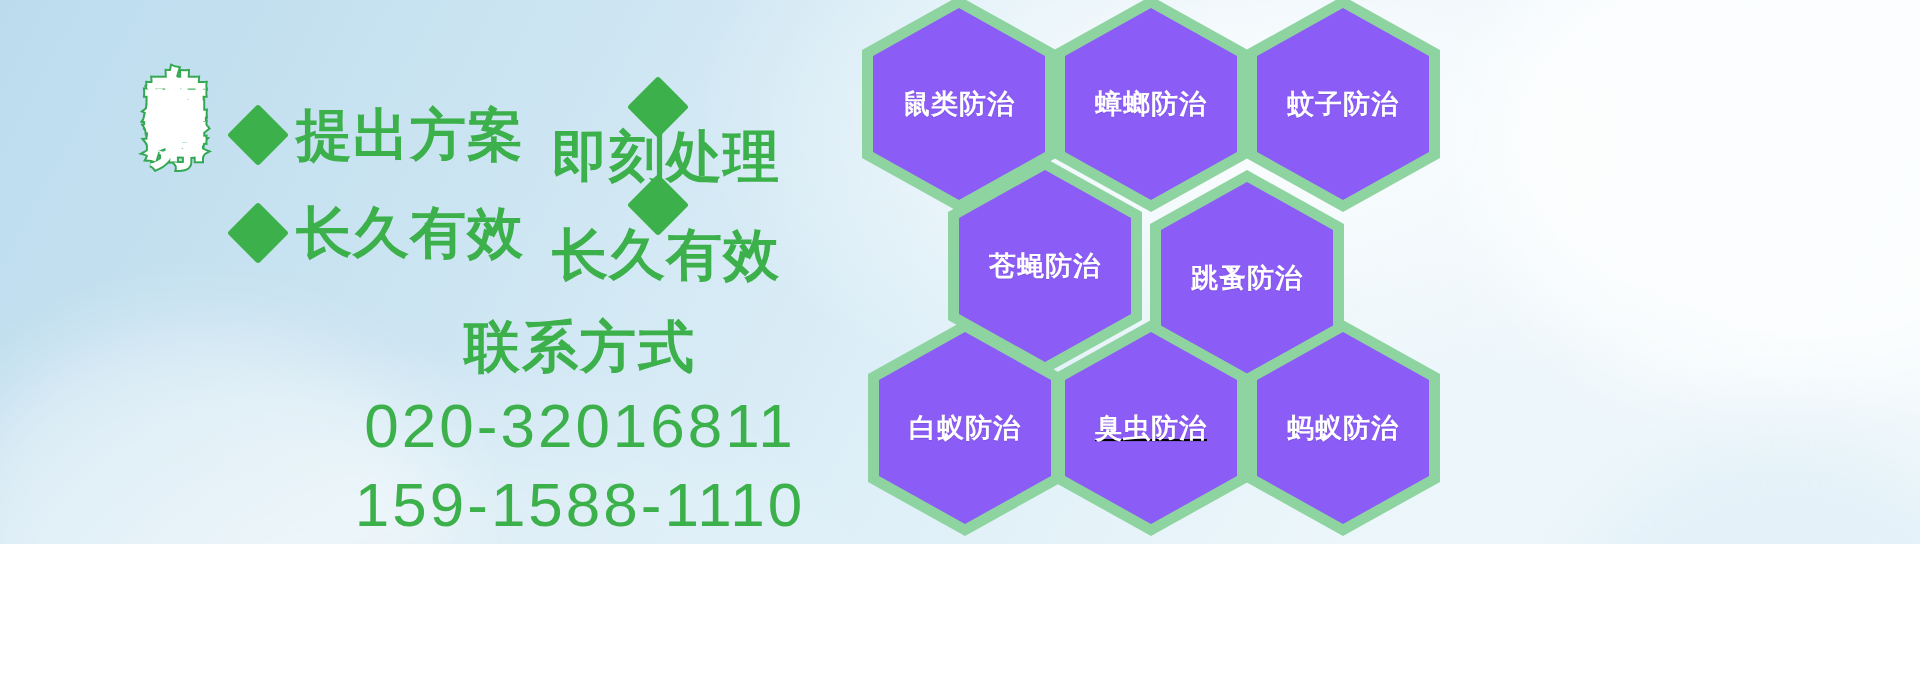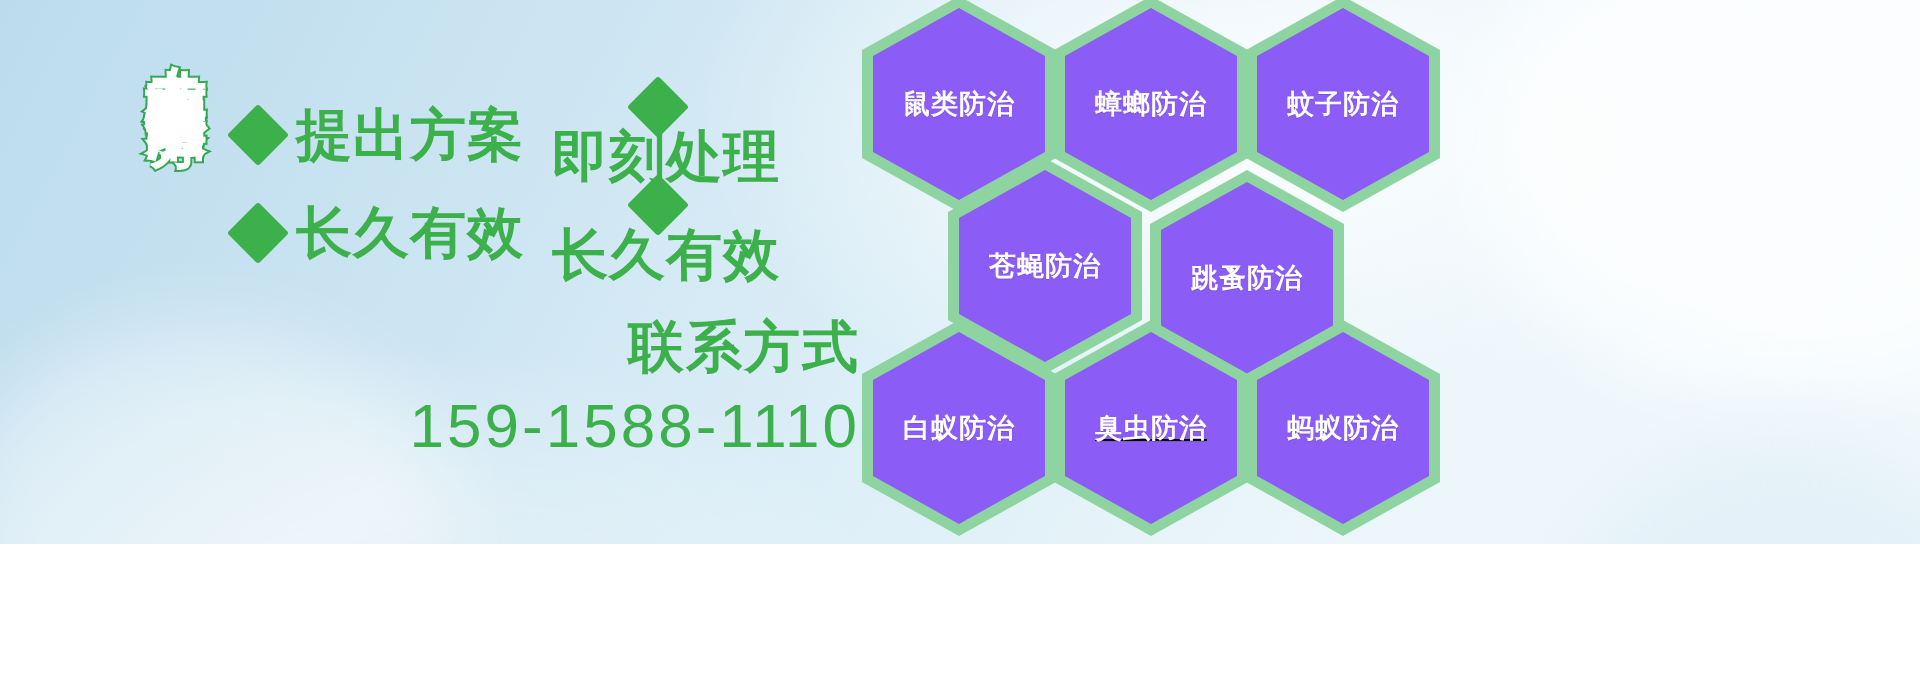--- a/index.html
+++ b/index.html
@@ -50,21 +50,21 @@
     width:44px;height:44px;background:#3cb04a;
     transform:rotate(45deg);
     margin-right:16px;flex:none;border-radius:3px;
   }
   .feature-label{
     font-size:56px;font-weight:bold;color:#3cb04a;
     letter-spacing:1px;white-space:nowrap;line-height:1;
   }
 
   
-  .contact{position:absolute;left:300px;top:316px;width:560px;text-align:right;}
+  .contact{position:absolute;left:300px;top:316px;width:560px;text-align:center;}
   .contact-title{
     font-size:56px;font-weight:bold;color:#3cb04a;
     letter-spacing:2px;line-height:1.1;margin-bottom:8px;
   }
   .contact-phone{
     font-size:62px;color:#3cb04a;letter-spacing:3px;
     line-height:1.28;font-weight:400;
   }
 
   
@@ -86,21 +86,21 @@
     text-shadow:0 1px 1px rgba(0,0,0,0.10);
   }
   
   .hex-r1c1{left:6px;top:18px;}
   .hex-r1c2{left:198px;top:18px;}
   .hex-r1c3{left:390px;top:18px;}
   
   .hex-r2c1{left:92px;top:180px;}
   .hex-r2c2{left:294px;top:192px;}
   
-  .hex-r3c1{left:6px;top:342px;align-items:center;}
+  .hex-r3c1{left:12px;top:342px;align-items:center;}
   .hex-r3c2{left:198px;top:342px;text-decoration:underline;}
   .hex-r3c3{left:390px;top:342px;justify-content:center;}
 </style>
 </head>
 <body>
 
 <div class="banner">
 
   <div class="bg-blob blob-a"></div>
   <div class="bg-blob blob-b"></div>
@@ -129,20 +129,21 @@
       </div>
       <div class="feature-item">
         <span class="diamond-icon"></span>
         <span class="feature-label">长久有效</span>
       </div>
     </div>
   </div>
 
   <div class="contact">
     <div class="contact-title">联系方式</div>
+    <div class="contact-phone">020-32016811</div>
     <div class="contact-phone">159-1588-1110</div>
   </div>
 
   <div class="honeycomb">
     <div class="hex hex-r1c1">
       <div class="hex-inner">
         <span class="hex-label">鼠类防治</span>
       </div>
     </div>
     <div class="hex hex-r1c2">

